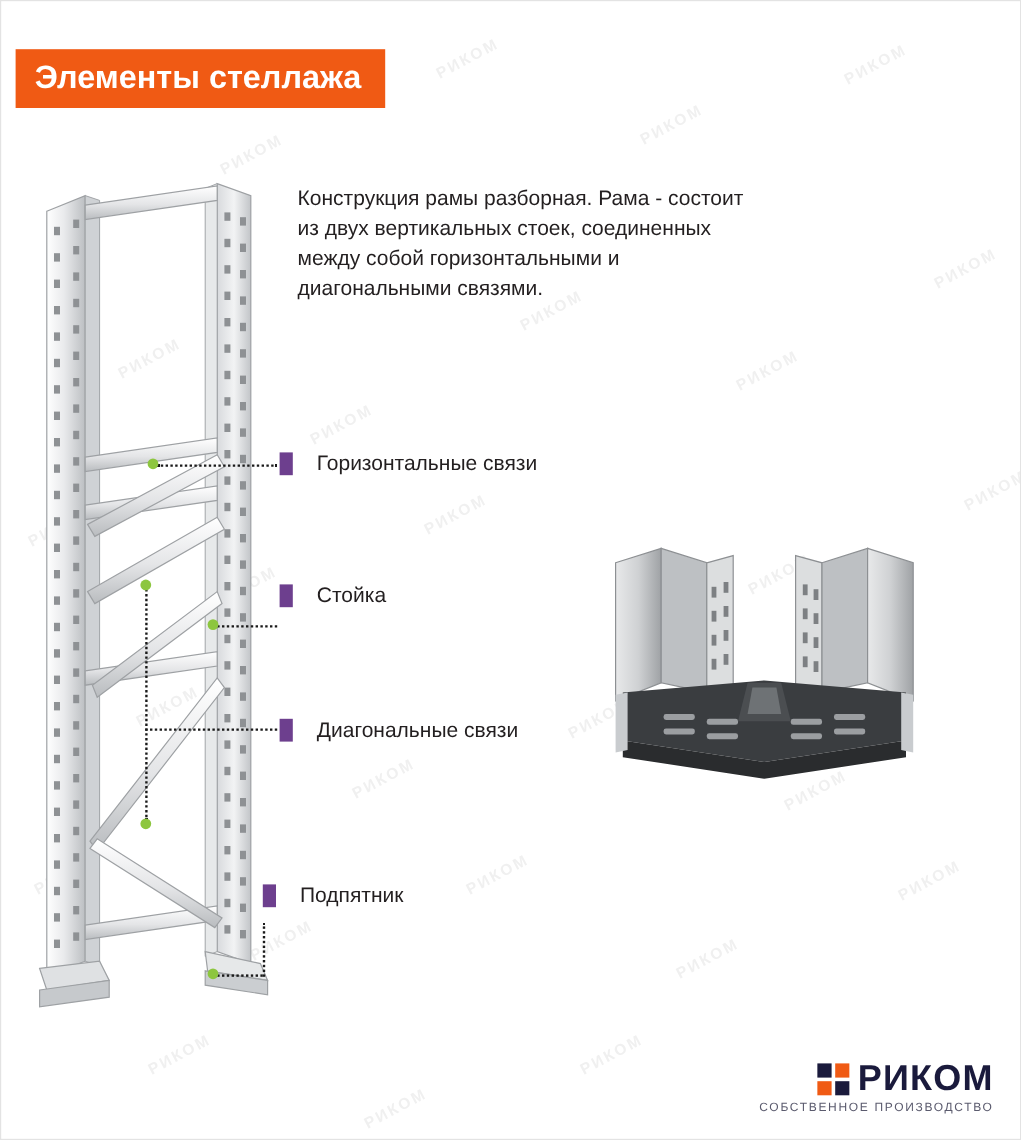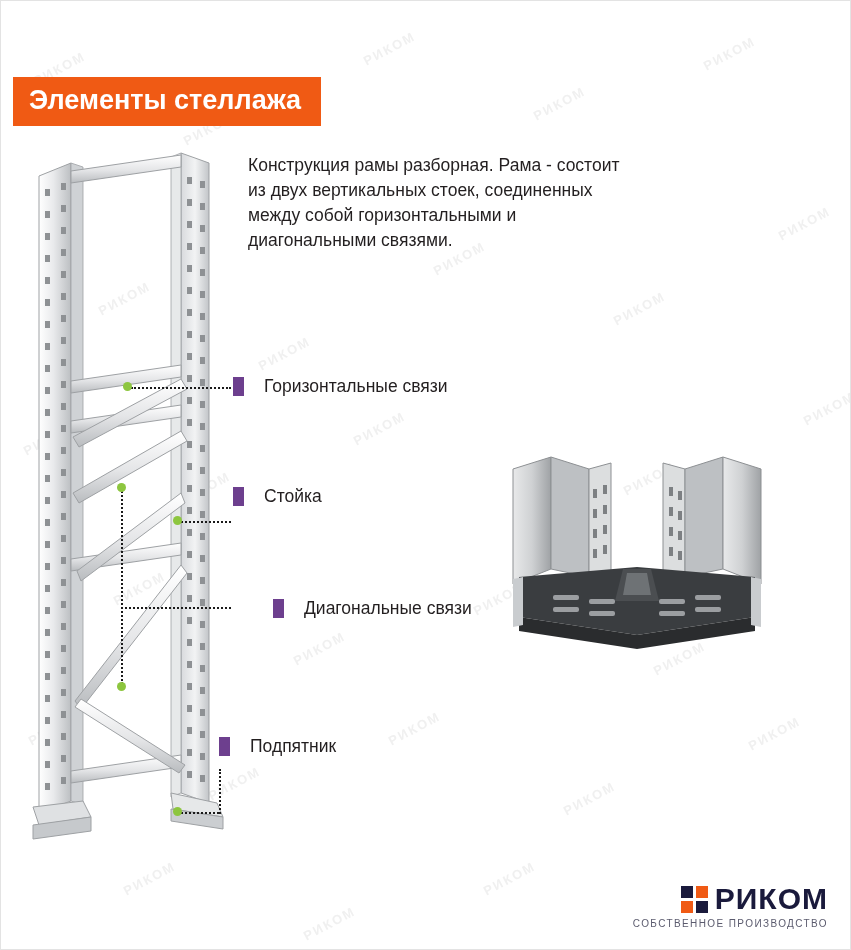--- a/index.html
+++ b/index.html
@@ -46,21 +46,20 @@
     position: absolute;
     left: 12px;
     top: 40px;
     background: #f05a14;
     color: #ffffff;
     font-size: 27px;
     font-weight: 700;
     padding: 10px 20px 12px 16px;
     z-index: 5;
     line-height: 1;
-    margin-top: 36px;
   }
 
   
   .intro {
     position: absolute;
     left: 247px;
     top: 152px;
     width: 380px;
     font-size: 17.5px;
     line-height: 1.42;
@@ -94,21 +93,21 @@
     margin-top: 2px;
   }
   .callout .ctext {
     font-size: 17.5px;
     line-height: 1.28;
     color: #231f20;
     max-width: 200px;
   }
   #callout-horizontal { left: 232px; top: 374px; }
   #callout-post       { left: 232px; top: 484px; }
-  #callout-diagonal   { left: 232px; top: 596px; margin-left: 40px; }
+  #callout-diagonal   { left: 232px; top: 596px; }
   #callout-foot       { left: 218px; top: 734px; }
   .dot-h {
     position: absolute;
     border-top: 2px dotted #1a1a1a;
     height: 0;
     z-index: 5;
   }
   .dot-v {
     position: absolute;
     border-left: 2px dotted #1a1a1a;

